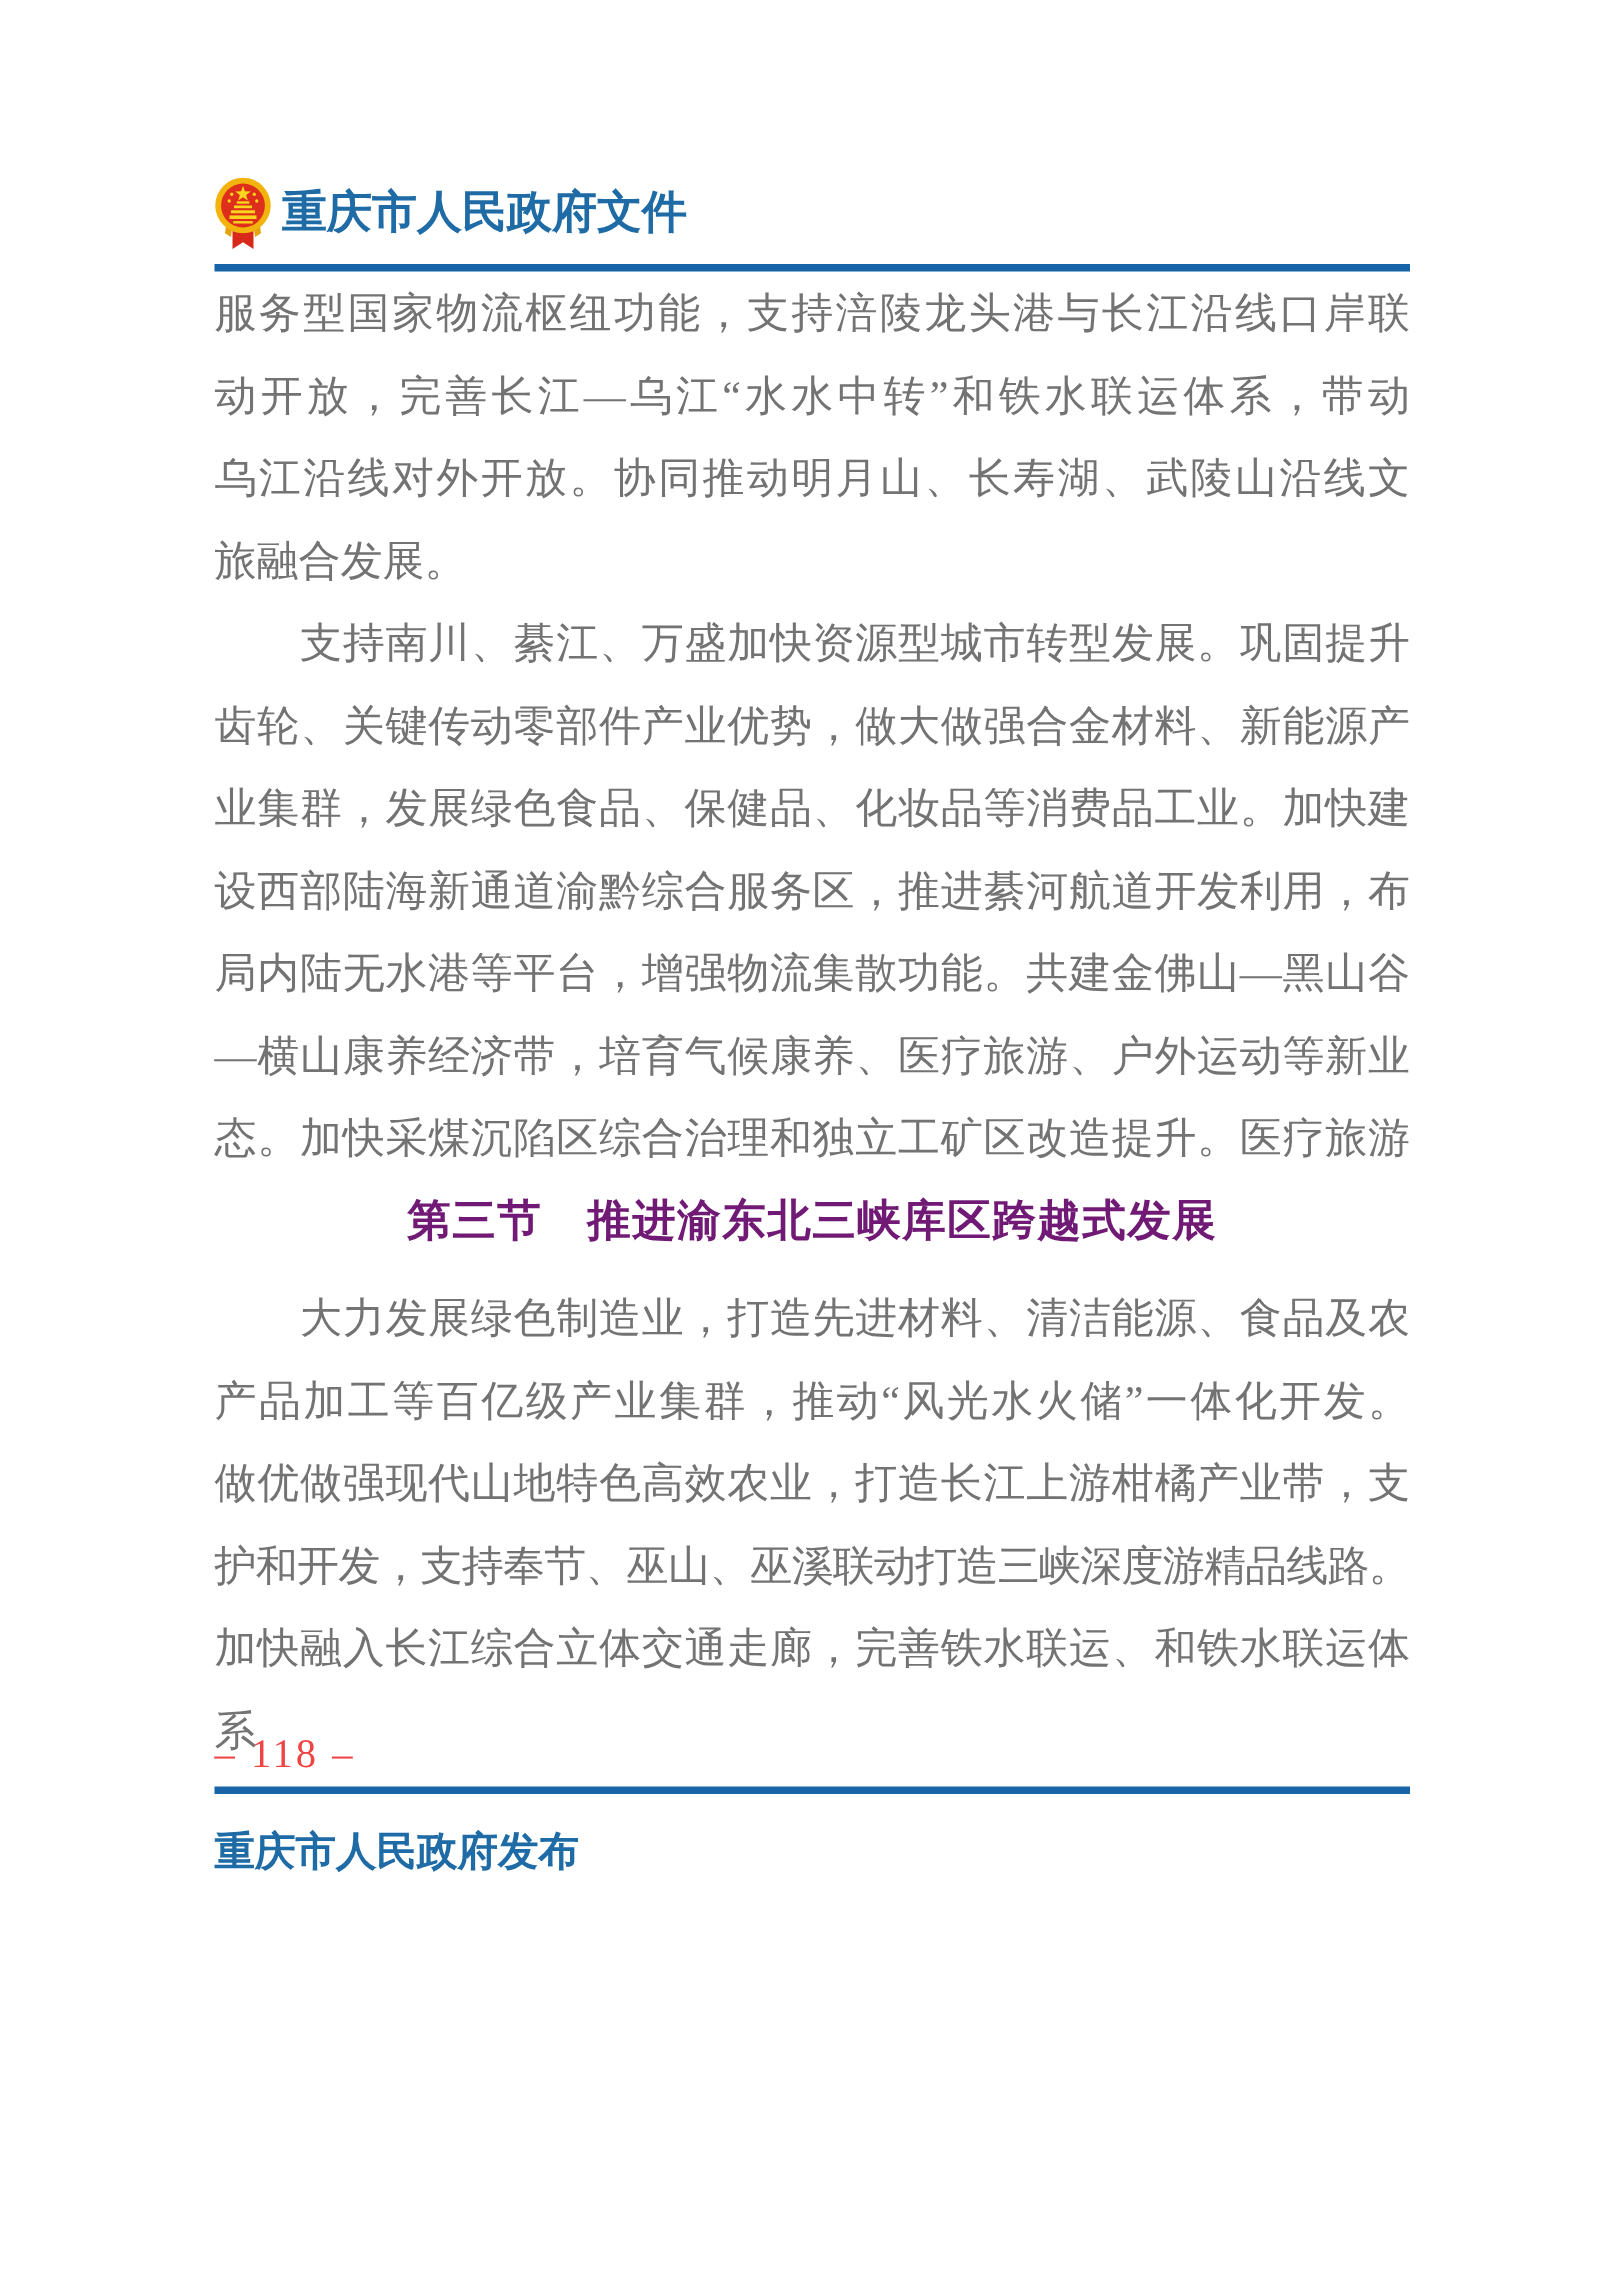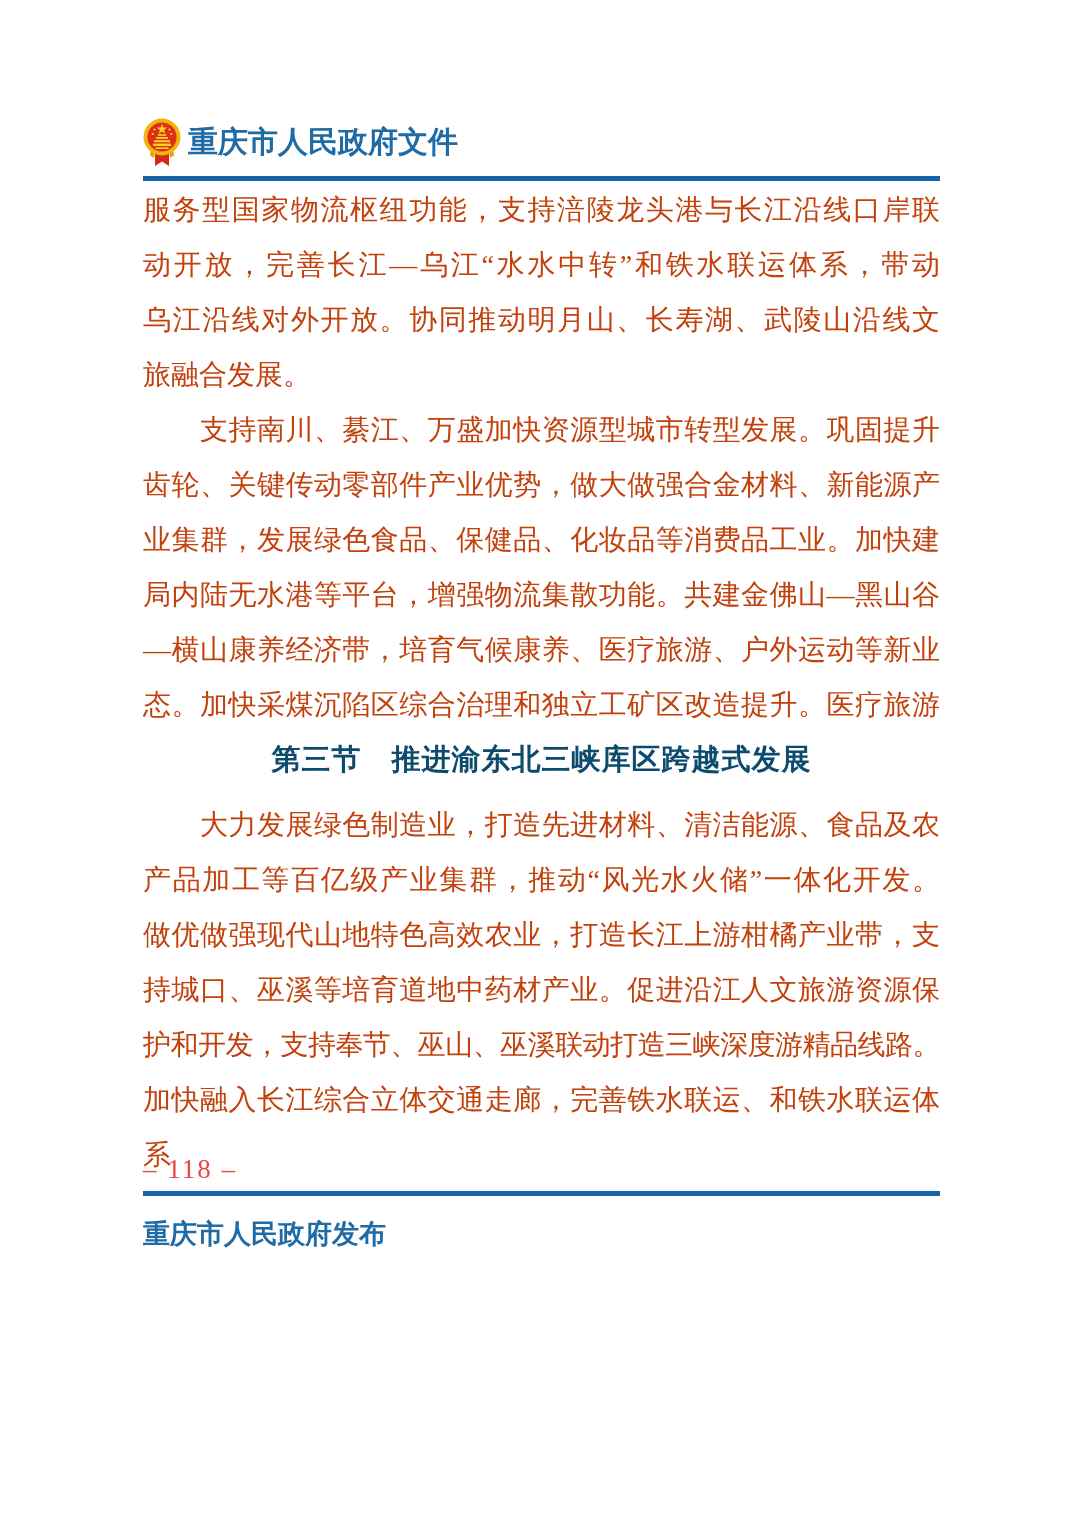--- a/index.html
+++ b/index.html
@@ -40,33 +40,33 @@
   }
   .rule-top { margin-top: 9px; }
   
   .doc-body { margin-top: 1px; color: #222222; }
   .text-line {
     font-size: 28px;
     height: 55px;
     line-height: 55px;
     text-align: justify;
     white-space: nowrap;
-    color: #c2410c;
+    color: #737373;
   }
   .text-line.fill {
     white-space: normal;
     text-align-last: justify;
   }
   .section-heading {
     font-size: 29px;
     font-weight: bold;
     height: 55px;
     line-height: 55px;
     text-align: center;
-    color: #0c4a6e;
+    color: #701a75;
     margin-bottom: 10px;
     letter-spacing: 1px;
   }
   
   .page-number {
     margin-top: 22px;
     height: 40px;
     line-height: 40px;
     font-size: 27px;
     color: #ef4444;
@@ -116,28 +116,28 @@
     <div class="rule rule-top"></div>
 
     <main class="doc-body">
         <div class="text-line fill">服务型国家物流枢纽功能，支持涪陵龙头港与长江沿线口岸联</div>
         <div class="text-line fill">动开放，完善长江—乌江“水水中转”和铁水联运体系，带动</div>
         <div class="text-line fill">乌江沿线对外开放。协同推动明月山、长寿湖、武陵山沿线文</div>
         <div class="text-line">旅融合发展。</div>
         <div class="text-line fill">　　支持南川、綦江、万盛加快资源型城市转型发展。巩固提升</div>
         <div class="text-line fill">齿轮、关键传动零部件产业优势，做大做强合金材料、新能源产</div>
         <div class="text-line fill">业集群，发展绿色食品、保健品、化妆品等消费品工业。加快建</div>
+        <div class="text-line fill">设西部陆海新通道渝黔综合服务区，推进綦河航道开发利用，布</div>
         <div class="text-line fill">局内陆无水港等平台，增强物流集散功能。共建金佛山—黑山谷</div>
         <div class="text-line fill">—横山康养经济带，培育气候康养、医疗旅游、户外运动等新业</div>
         <div class="text-line fill">态。加快采煤沉陷区综合治理和独立工矿区改造提升。医疗旅游</div>
         <div class="section-heading">第三节　推进渝东北三峡库区跨越式发展</div>
         <div class="text-line fill">　　大力发展绿色制造业，打造先进材料、清洁能源、食品及农</div>
         <div class="text-line fill">产品加工等百亿级产业集群，推动“风光水火储”一体化开发。</div>
         <div class="text-line fill">做优做强现代山地特色高效农业，打造长江上游柑橘产业带，支</div>
-        <div class="text-line fill">持城口、巫溪等培育道地中药材产业。促进沿江人文旅游资源保</div>
         <div class="text-line fill" style="letter-spacing: -0.517241px;">护和开发，支持奉节、巫山、巫溪联动打造三峡深度游精品线路。</div>
         <div class="text-line fill">加快融入长江综合立体交通走廊，完善铁水联运、和铁水联运体系</div>
       </main>
 
     <div class="page-number">– 118 –</div>
 
     <div class="rule rule-bottom"></div>
 
     <div class="publisher">重庆市人民政府发布</div>
 

